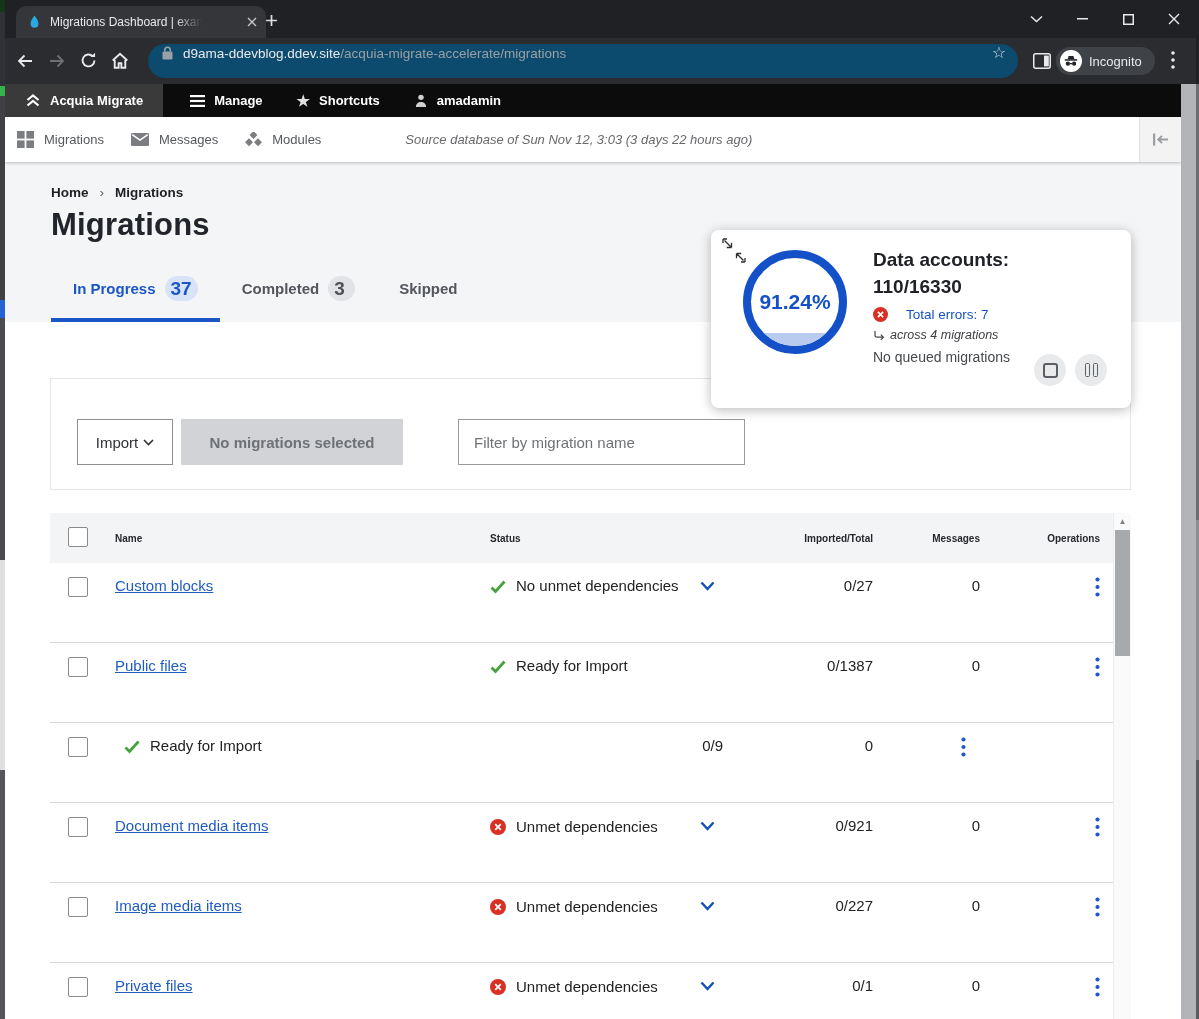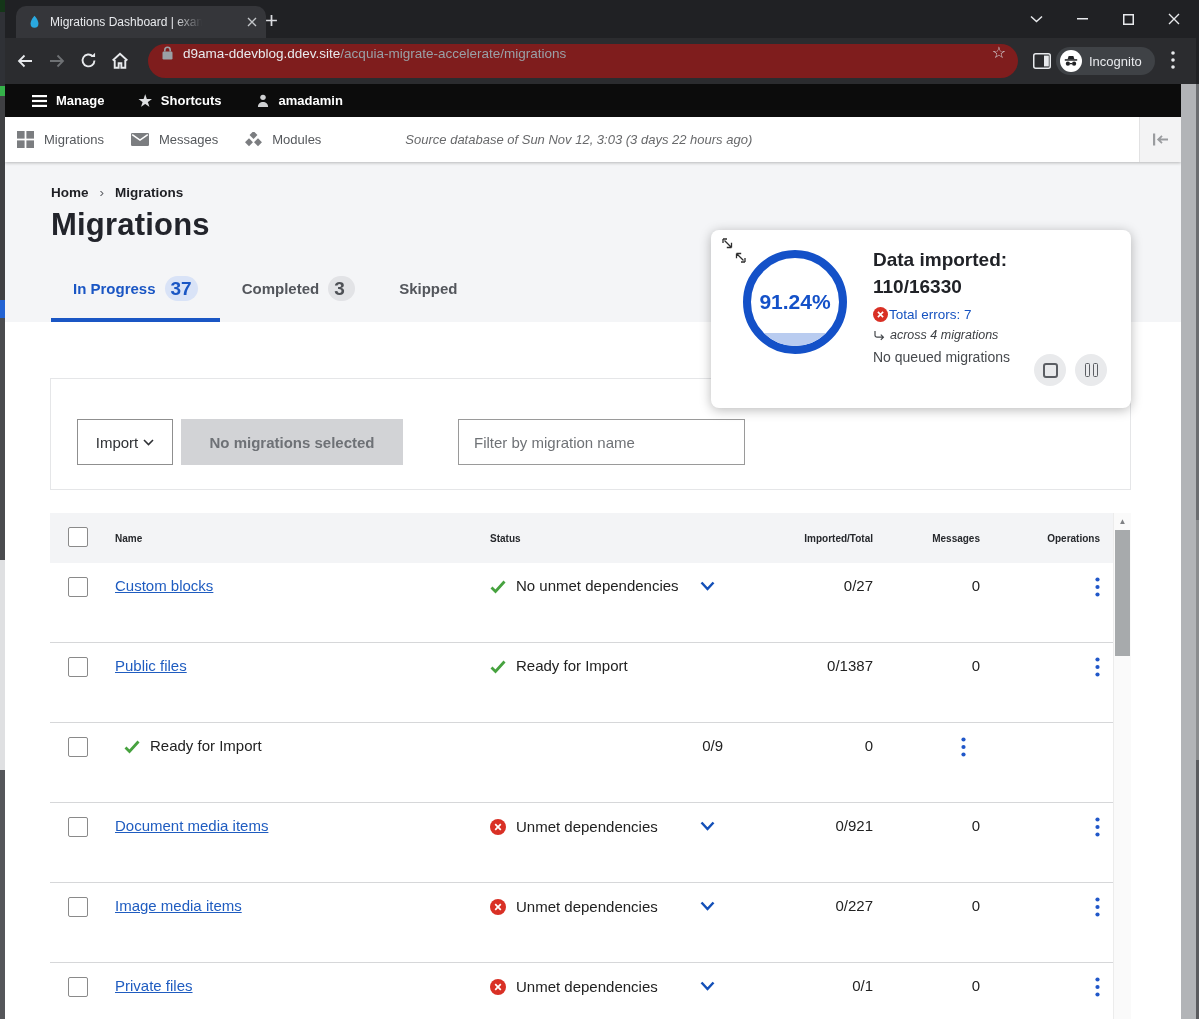--- a/index.html
+++ b/index.html
@@ -14,21 +14,21 @@
   .btab-title{font-size:12px;color:#e8eaed;white-space:nowrap;overflow:hidden;width:152px;
         -webkit-mask-image:linear-gradient(90deg,#000 82%,transparent);
         mask-image:linear-gradient(90deg,#000 82%,transparent);}
   .tab-close{margin-left:auto;}
   .newtab{position:absolute;left:260px;top:9px;width:22px;height:22px;display:flex;align-items:center;justify-content:center;border-radius:50%;}
   .wctrls{position:absolute;right:2px;top:0;height:38px;display:flex;}
   .wbtn{width:46px;height:38px;display:flex;align-items:center;justify-content:center;}
 
   .chrome-toolbar{position:absolute;left:0;top:38px;width:1199px;height:46px;background:#2b2c2f;z-index:5;}
   .navic{position:absolute;top:14px;}
-  .urlbar{position:absolute;left:148px;top:6px;width:870px;height:34px;border-radius:17px;background:#7f1d1d;
+  .urlbar{position:absolute;left:148px;top:6px;width:870px;height:34px;border-radius:17px;background:#0c4a6e;
           display:flex;align-items:center;padding:0 12px 16px 14px;box-sizing:border-box;}
   .url-host{font-size:13.5px;color:#e8eaed;}
   .url-path{font-size:13.5px;color:#9aa0a6;}
   .star{margin-left:auto;color:#dadce0;font-size:16px;line-height:16px;}
   .sidepanel{position:absolute;left:1033px;top:15px;}
   .incog{position:absolute;left:1056px;top:9px;height:28px;border-radius:14px;background:#3f4246;
          display:flex;align-items:center;gap:7px;padding:0 13px 0 4px;}
   .spycirc{width:22px;height:22px;border-radius:50%;background:#fff;display:flex;align-items:center;justify-content:center;}
   .incog-label{font-size:13px;color:#e8eaed;}
   .bkebab{position:absolute;left:1171px;top:13px;}
@@ -93,21 +93,21 @@
          box-shadow:0 2px 12px rgba(0,0,0,.28);z-index:40;}
   .resize1{position:absolute;left:10px;top:7px;}
   .resize2{position:absolute;left:23px;top:21px;}
   .ring{position:absolute;left:32px;top:20px;width:88px;height:88px;border:8px solid #1451c8;border-radius:50%;
         background:#fff;}
   .ring-inner{position:absolute;inset:0;border-radius:50%;overflow:hidden;display:flex;align-items:center;justify-content:center;}
   .liquid{position:absolute;left:0;right:0;bottom:0;height:13px;background:#b9ccf0;}
   .pct{position:relative;font-size:21px;font-weight:bold;color:#1451c8;}
   .pcard-col{position:absolute;left:162px;top:16px;width:245px;}
   .pcard-title,.pcard-frac{font-size:19px;font-weight:bold;color:#202227;line-height:27px;}
-  .errors-row{display:flex;gap:1px;margin-top:7px;}
+  .errors-row{display:flex;gap:18px;margin-top:7px;}
   .errors-link{font-size:13.5px;color:#1552c0;}
   .across-row{display:flex;align-items:center;gap:5px;margin-top:6px;font-size:12.5px;font-style:italic;color:#3b3e42;}
   .queued{margin-top:7px;font-size:14px;color:#46494d;}
   .cbtns{position:absolute;right:24px;bottom:22px;display:flex;gap:9px;}
   .cbtn{width:32px;height:32px;border-radius:50%;background:#e9eaec;display:flex;align-items:center;justify-content:center;}
   .stop-sq{width:11px;height:11px;border:2px solid #5b5e63;border-radius:3px;}
   .pause-bars{display:flex;gap:3px;}
   .pause-bars i{display:block;width:3px;height:12px;border:1.5px solid #5b5e63;border-radius:1.5px;}
 
   
@@ -219,20 +219,28 @@
   <span class="bkebab">
     <svg width="4" height="18" viewBox="0 0 4 18">
         <circle cx="2" cy="2" r="1.8" fill="#e8eaed"></circle>
         <circle cx="2" cy="9" r="1.8" fill="#e8eaed"></circle>
         <circle cx="2" cy="16" r="1.8" fill="#e8eaed"></circle>
       </svg>
   </span>
 </div>
 
 <div class="admin-bar">
+  <div class="abar-item active">
+    <span>
+      <svg width="16" height="15" viewBox="0 0 16 15">
+          <path d="M2.5 7L8 2.5 13.5 7M2.5 12.5L8 8l5.5 4.5" stroke="#fff" stroke-width="2.2" fill="none"></path>
+        </svg>
+    </span>
+    <span>Acquia Migrate</span>
+  </div>
   <div class="abar-item manage">
     <span>
       <svg width="15" height="12" viewBox="0 0 15 12">
           <rect width="15" height="2.2" fill="#fff"></rect>
           <rect y="4.9" width="15" height="2.2" fill="#fff"></rect>
           <rect y="9.8" width="15" height="2.2" fill="#fff"></rect>
         </svg>
     </span>
     <span>Manage</span>
   </div>
@@ -520,21 +528,21 @@
         <path d="M9.5 9.5l-7-7M2.5 2.5v4.7M2.5 2.5h4.7" stroke="#2e2e2e" stroke-width="1.3" fill="none"></path>
       </svg>
   </span>
   <div class="ring">
     <div class="ring-inner">
       <div class="liquid"></div>
       <div class="pct">91.24%</div>
     </div>
   </div>
   <div class="pcard-col">
-    <div class="pcard-title">Data imported:</div>
+    <div class="pcard-title">Data accounts:</div>
     <div class="pcard-frac">110/16330</div>
     <div class="errors-row">
       <span>
         <svg width="15" height="15" viewBox="0 0 16 16">
             <circle cx="8" cy="8" r="8" fill="#d93025"></circle>
             <path d="M5.2 5.2l5.6 5.6M10.8 5.2l-5.6 5.6" stroke="#fff" stroke-width="1.7"></path>
           </svg>
       </span>
       <span class="errors-link">Total errors: 7</span>
     </div>

